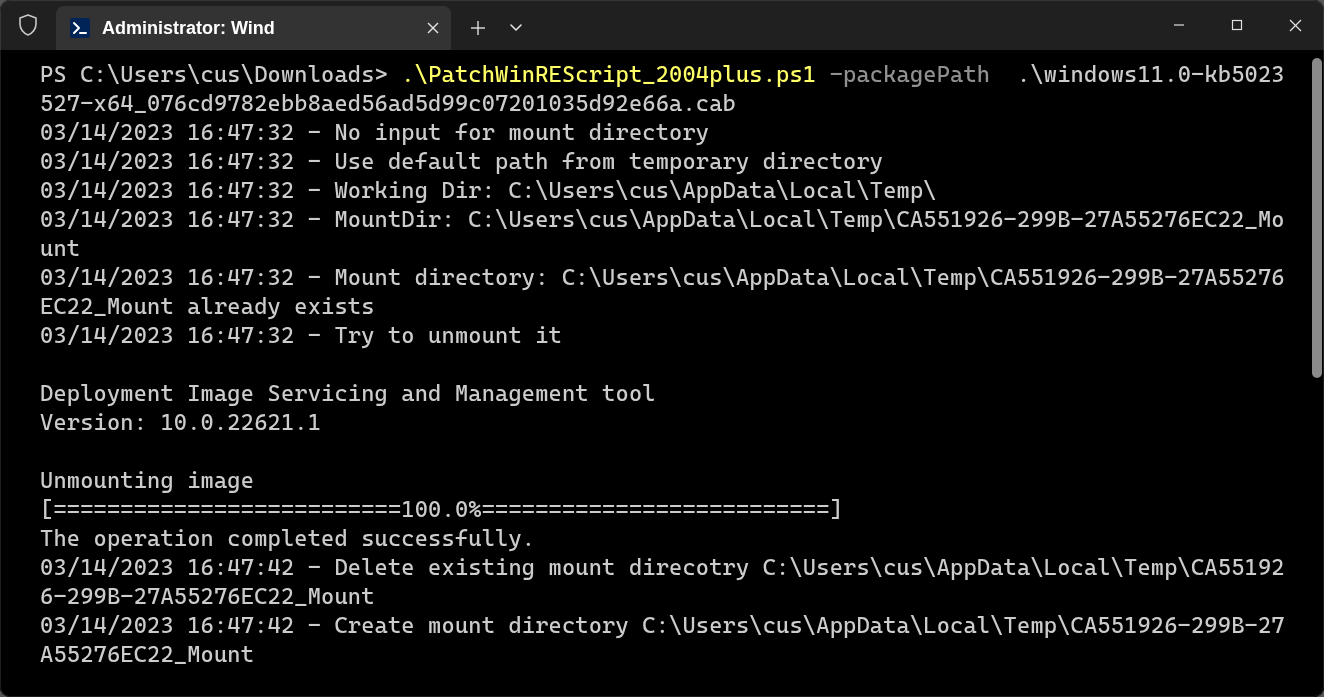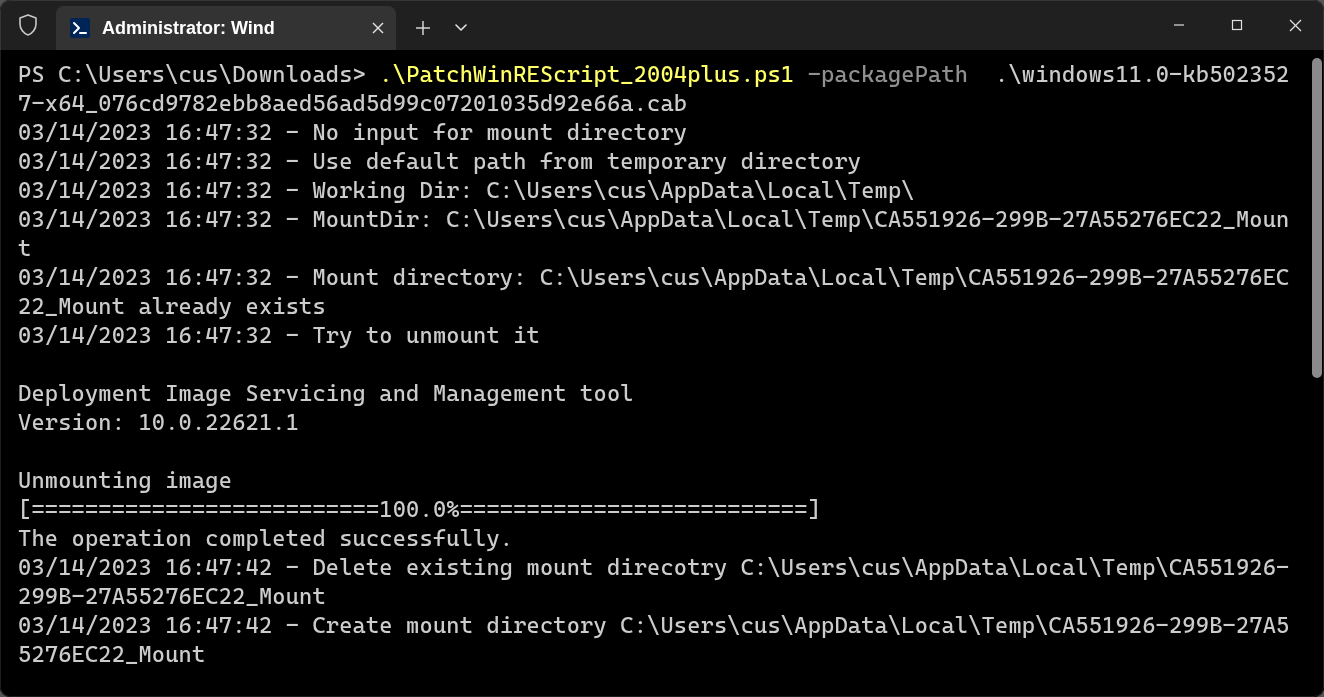--- a/index.html
+++ b/index.html
@@ -34,21 +34,21 @@
   }
   .tab {
     display: flex;
     align-items: center;
     background: #333333;
     border-top-left-radius: 8px;
     border-top-right-radius: 8px;
     margin-top: 6px;
     padding: 0 6px 0 14px;
     min-width: 0;
-    width: 340px;
+    width: 395px;
     position: relative;
   }
   .tab-icon {
     width: 20px;
     height: 20px;
     background: #012456;
     display: flex;
     align-items: center;
     justify-content: center;
     color: #fff;
@@ -125,20 +125,21 @@
     flex: 1;
     padding: 10px 16px 0 18px;
     font-family: 'Cascadia Mono', 'Consolas', monospace;
     font-size: 22.5px;
     line-height: 29px;
     color: #cccccc;
     white-space: pre-wrap;
     word-break: break-all;
     overflow: hidden;
     letter-spacing: 0.2px;
+    margin-left: 22px;
   }
   .prompt { color: #cccccc; }
   .cmd-script { color: #ffff66; }
   .cmd-param { color: #909090; }
   .cmd-arg { color: #cccccc; }
 
   .scrollbar {
     width: 14px;
     background: #000;
     position: relative;

